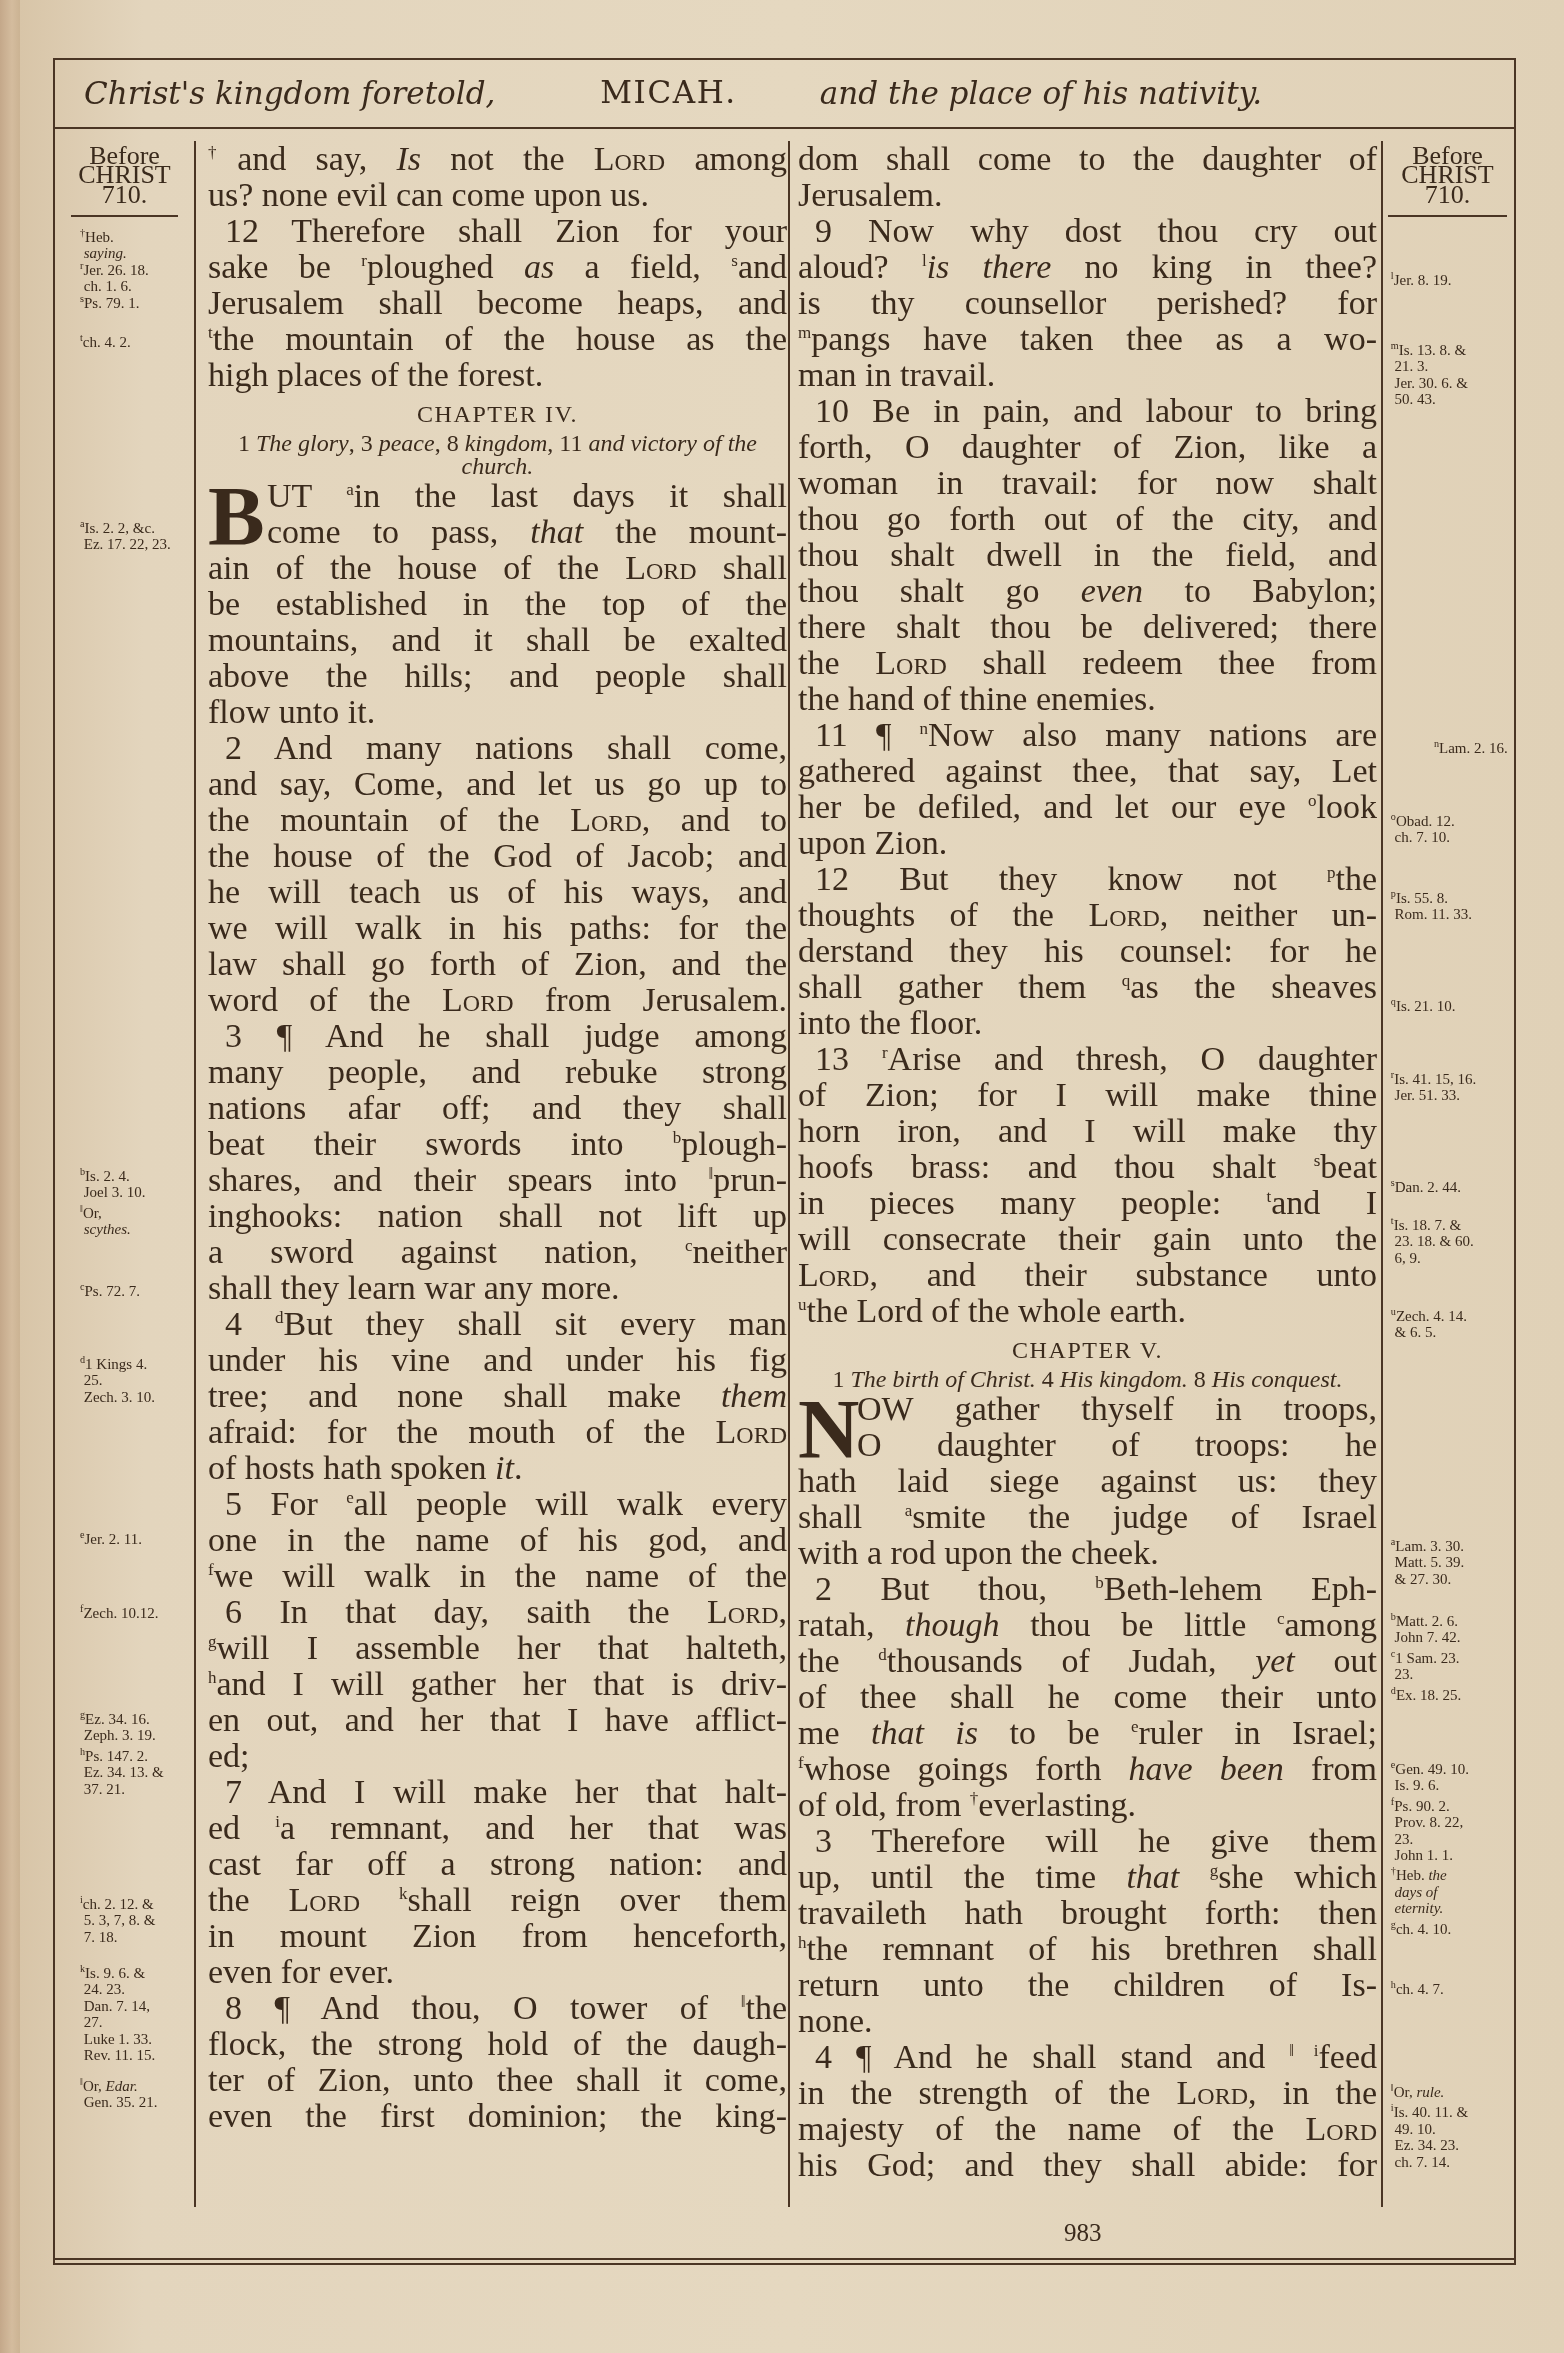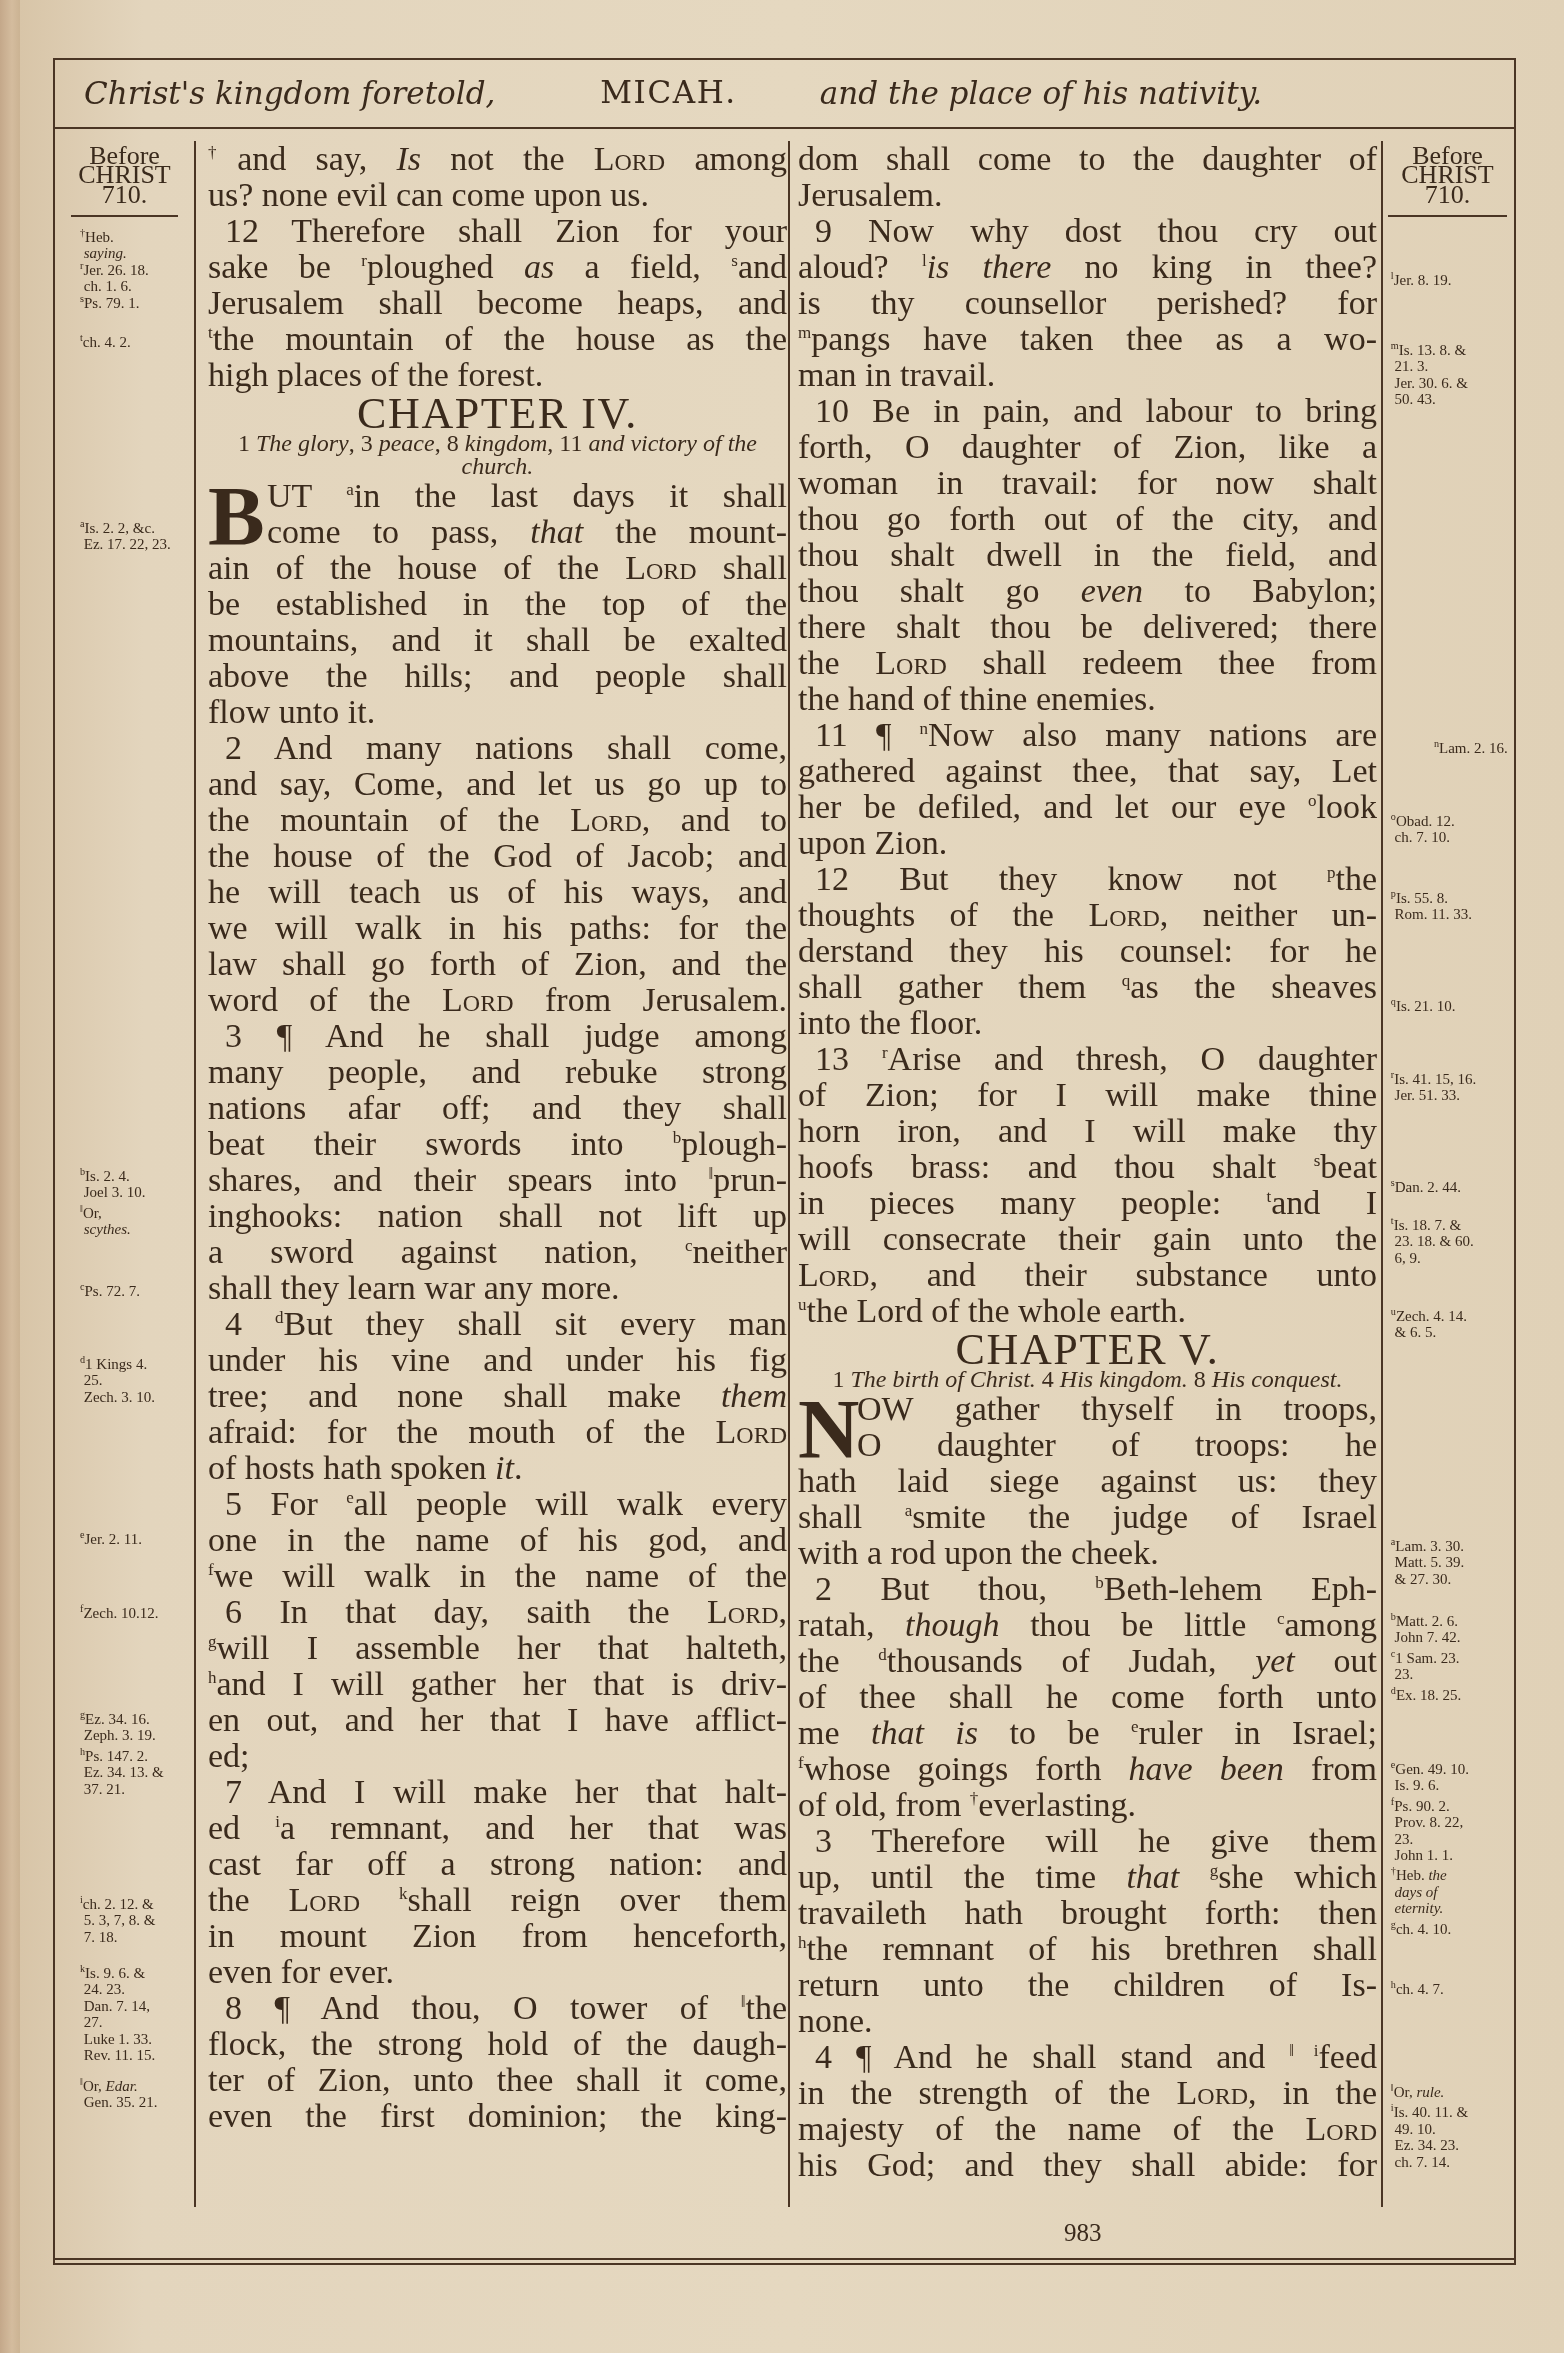--- a/index.html
+++ b/index.html
@@ -53,21 +53,21 @@
     text-align:justify;
   }
   .col-left { left:208px; }
   .col-right { left:798px; }
   .text-col .line { display:block; white-space:nowrap; text-align:justify; text-align-last:justify; height:36px; overflow:visible; }
   .text-col .line.last { text-align-last:left; }
   .text-col .line.indent { padding-left:17px; }
   .sc { font-variant:small-caps; }
   .it { font-style:italic; }
   .sup { font-size:17px; vertical-align:super; line-height:0; }
-  .chapter-title { display:block; text-align:center; font-size:44px; letter-spacing:1.6px; height:39px; line-height:42px; }
+  .chapter-title { display:block; text-align:center; font-size:24px; letter-spacing:1.6px; height:39px; line-height:42px; }
   .chapter-summary { display:block; font-size:24px; line-height:23px; text-align:center; }
   .dropcap-wrap { position:relative; }
   .dropcap { position:absolute; left:0; top:1.6px; font-size:85px; line-height:72px; font-weight:bold; }
   .after-cap { padding-left:59px; }
   .page-number { position:absolute; left:1064px; top:2219px; font-size:25px; font-family:"Liberation Serif",serif; }
   .bottom-rule { position:absolute; left:53px; top:2258px; width:1463px; height:2.3px; background:#4a3524; }
 </style>
 </head>
 <body>
 
@@ -210,21 +210,21 @@
     <div class="dropcap-wrap">
       <span class="dropcap">N</span>
       <span class="line after-cap">OW gather thyself in troops,</span>
       <span class="line after-cap">O daughter of troops: he</span>
       <span class="line">hath laid siege against us: they</span>
       <span class="line">shall <span class="sup">a</span>smite the judge of Israel</span>
       <span class="line last">with a rod upon the cheek.</span>
       <span class="line indent">2 But thou, <span class="sup">b</span>Beth-lehem Eph-</span>
       <span class="line">ratah, <span class="it">though</span> thou be little <span class="sup">c</span>among</span>
       <span class="line">the <span class="sup">d</span>thousands of Judah, <span class="it">yet</span> out</span>
-      <span class="line">of thee shall he come forth unto</span>
+      <span class="line">of thee shall he come their unto</span>
       <span class="line">me <span class="it">that is</span> to be <span class="sup">e</span>ruler in Israel;</span>
       <span class="line"><span class="sup">f</span>whose goings forth <span class="it">have been</span> from</span>
       <span class="line last">of old, from <span class="sup">†</span>everlasting.</span>
       <span class="line indent">3 Therefore will he give them</span>
       <span class="line">up, until the time <span class="it">that</span> <span class="sup">g</span>she which</span>
       <span class="line">travaileth hath brought forth: then</span>
       <span class="line"><span class="sup">h</span>the remnant of his brethren shall</span>
       <span class="line">return unto the children of Is-</span>
       <span class="line last">none.</span>
       <span class="line indent">4 ¶ And he shall stand and <span class="sup">‖ i</span>feed</span>

